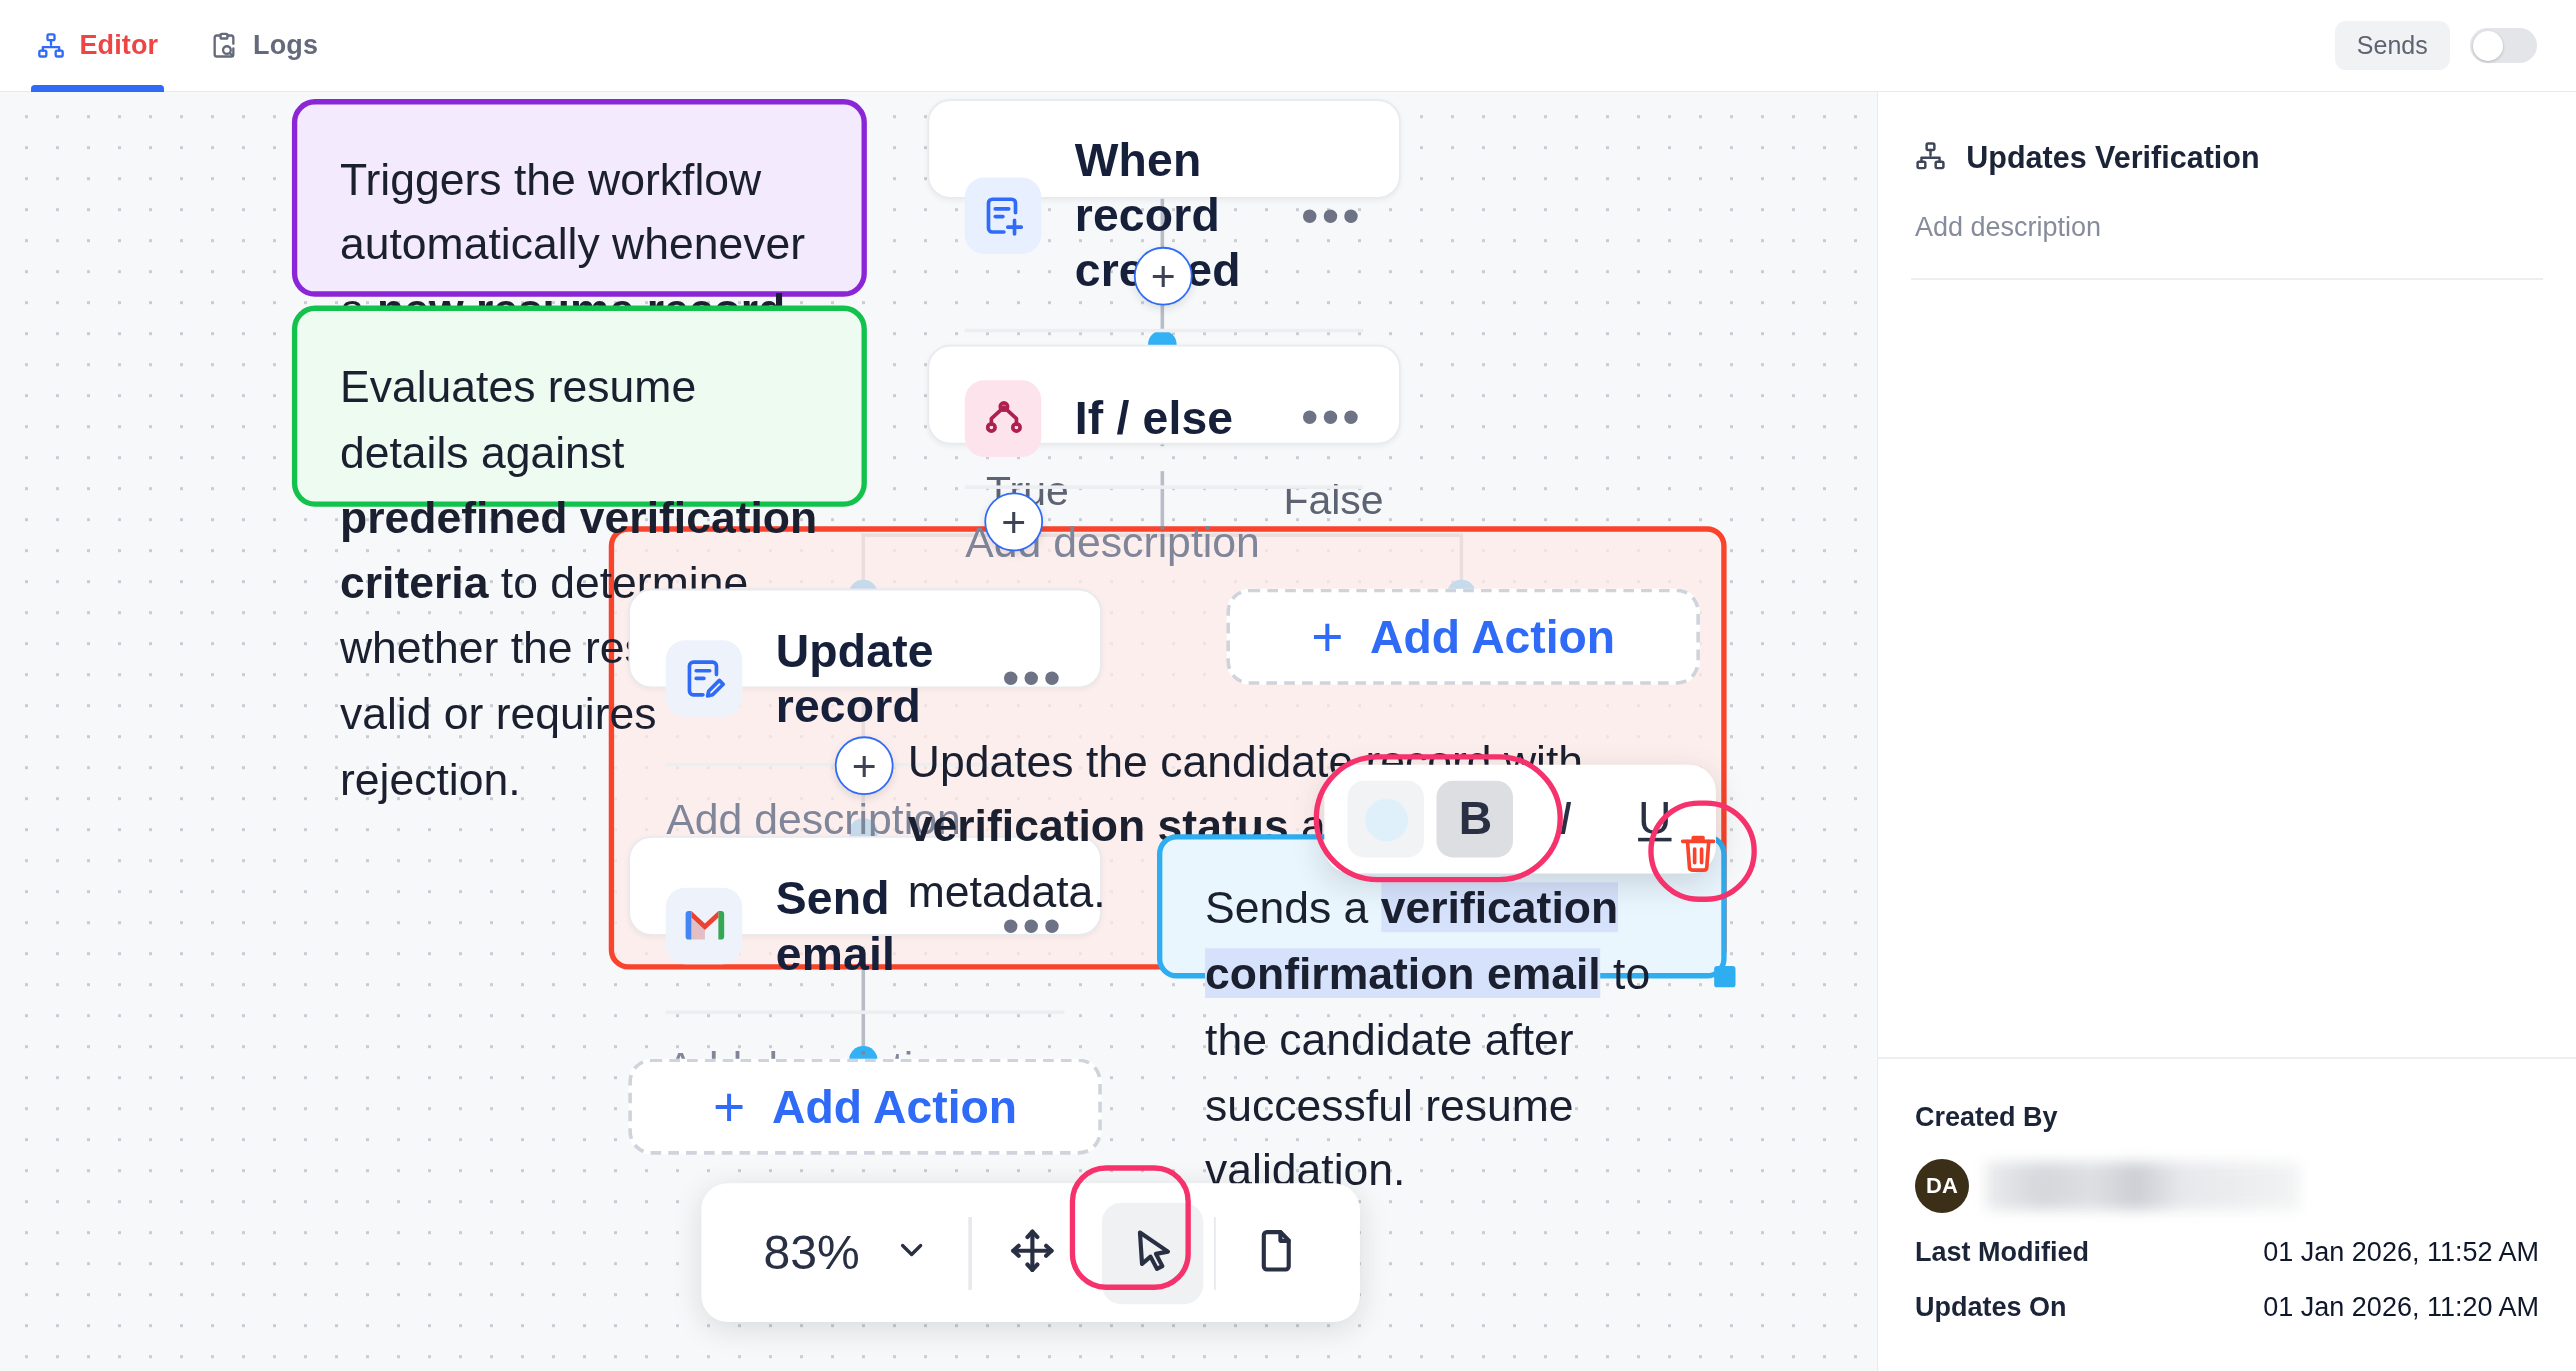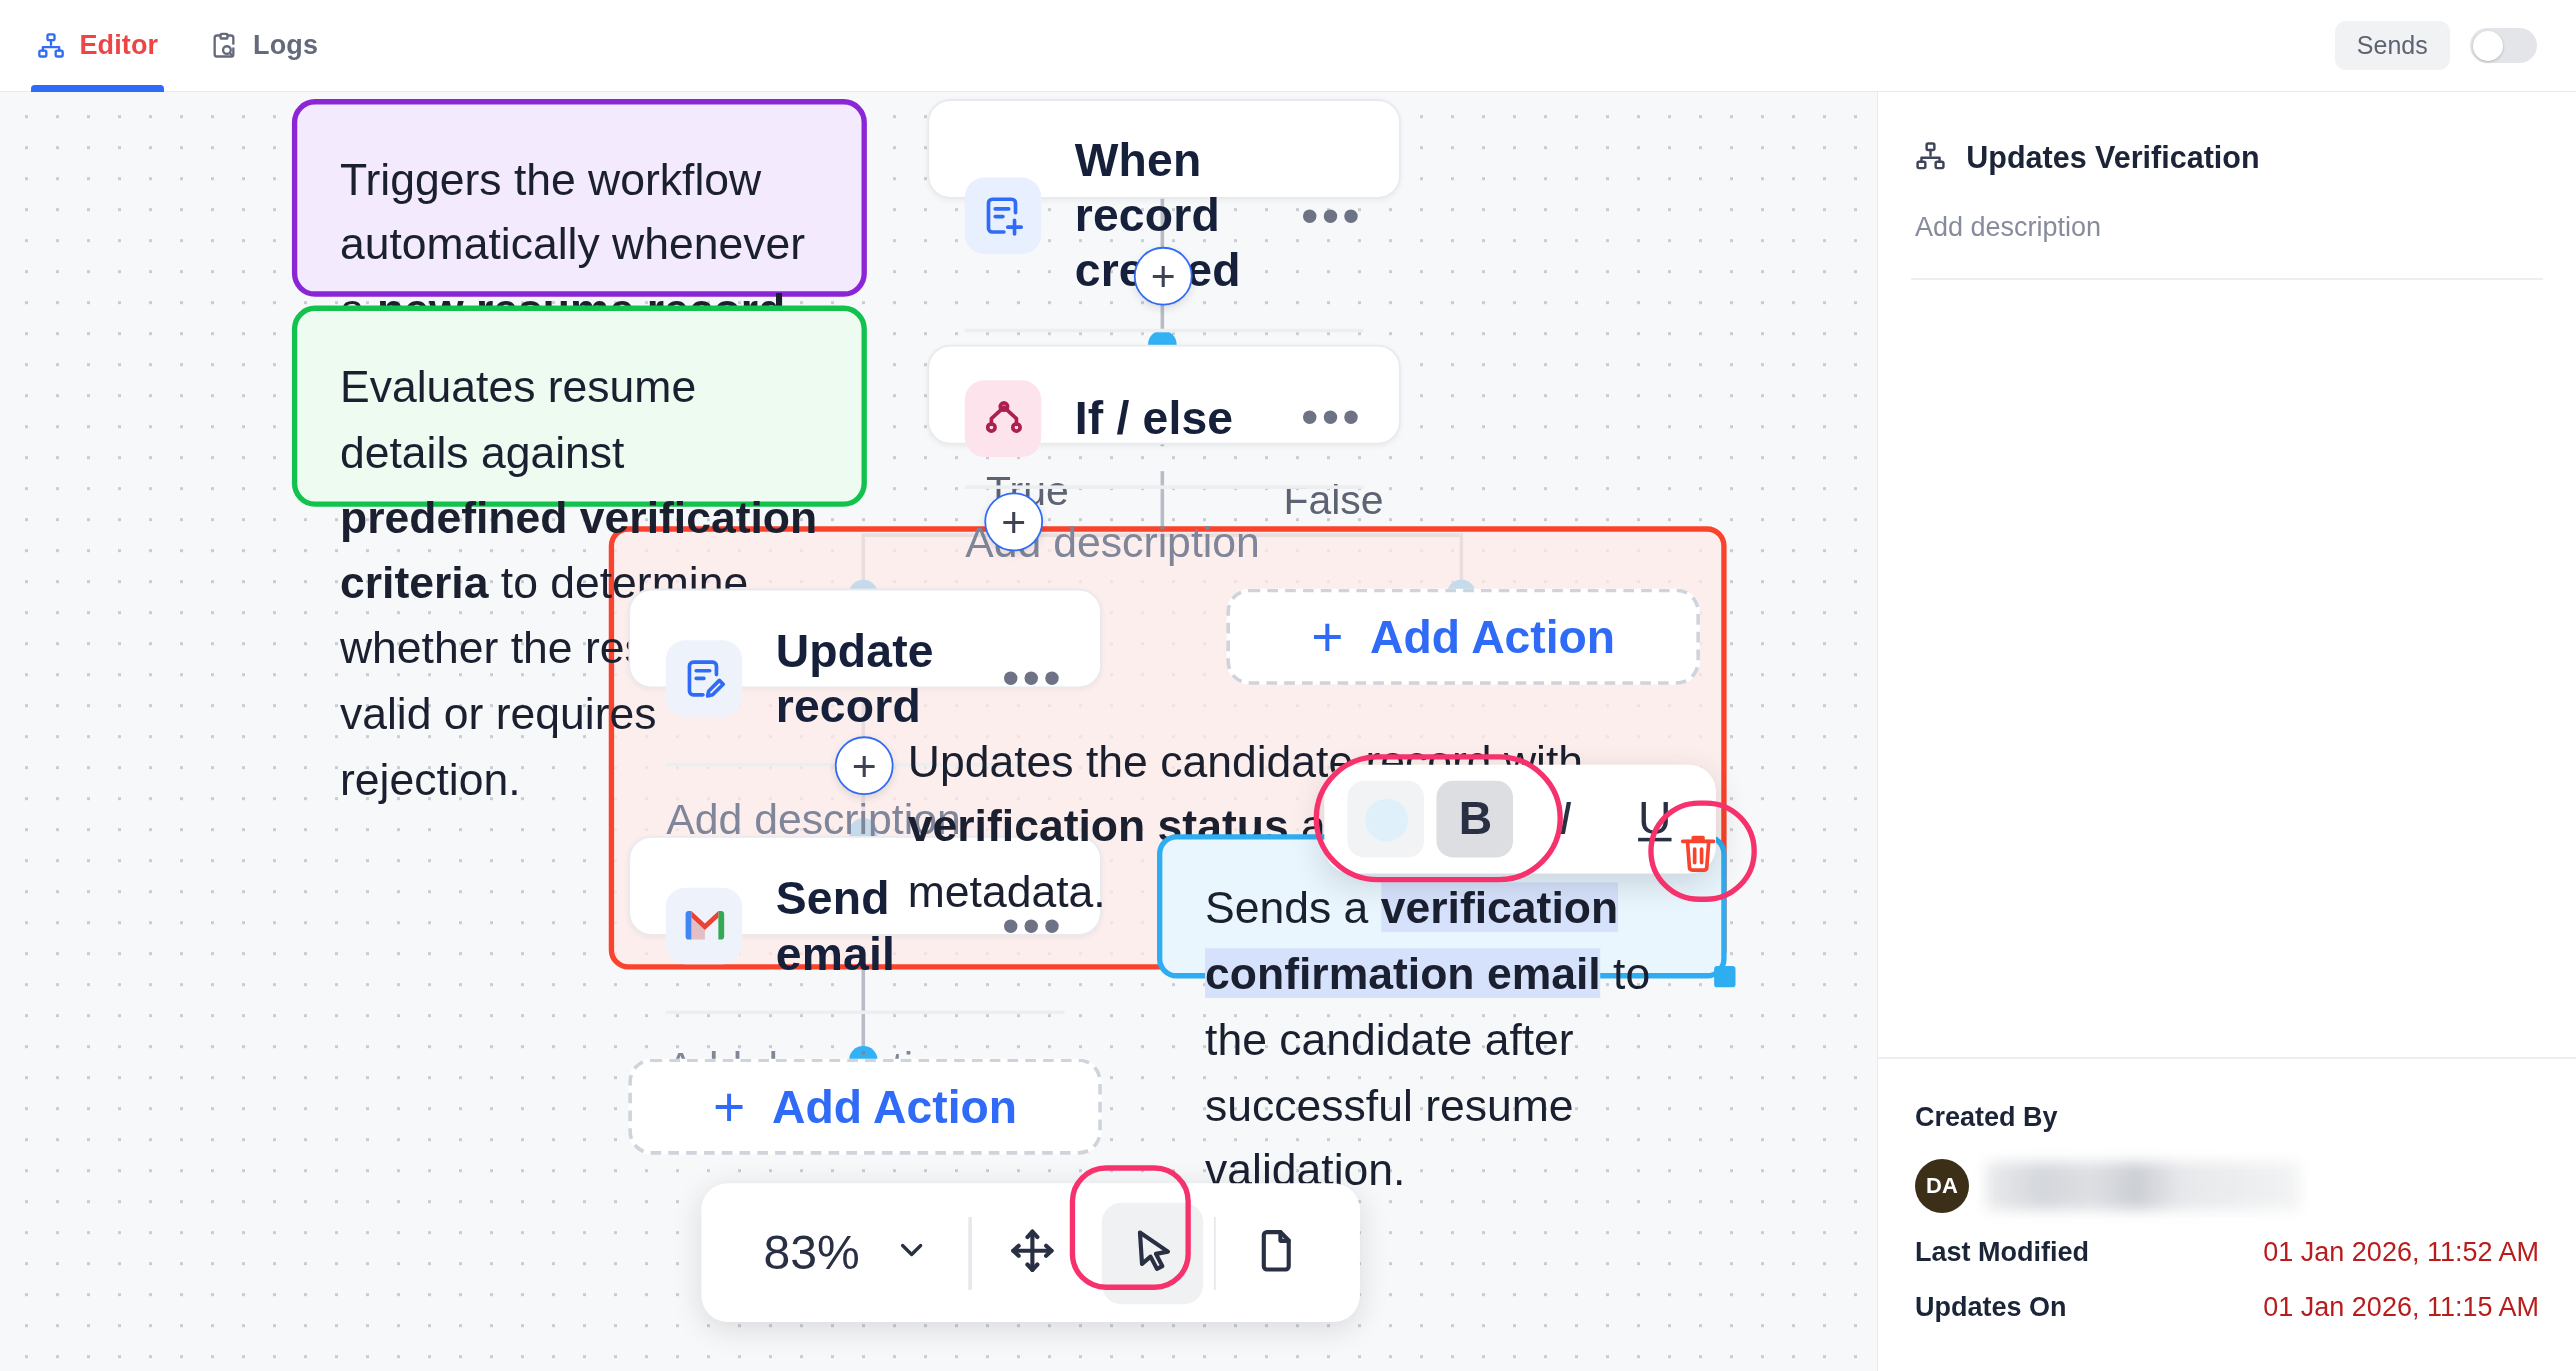--- a/index.html
+++ b/index.html
@@ -182,21 +182,21 @@
     position: absolute; top: 92px; right: 0; width: 699px; height: 1279px;
     background: #ffffff; border-left: 1.8px solid #e9eaee;
   }
   .panel-head { display: flex; align-items: center; gap: 20.3px; padding: 48px 37px 0 37px; }
   .panel-title { font-size: 30.5px; font-weight: 700; color: #1c2438; }
   .panel-desc { padding: 37px 37px 0 37px; font-size: 27px; color: #878c9c; cursor: text; }
   .panel-div { height: 1.8px; background: #eceef1; margin: 35px 33px 0 33px; }
   .panel-meta { position: absolute; bottom: 0; left: 0; right: 0; padding: 0 0 48px 0; }
   .meta-sep { height: 1.8px; background: #eceef1; width: 100%; }
   .meta-label { font-size: 27px; font-weight: 700; color: #1c2438; }
-  .meta-value { font-size: 27px; color: #b91c1c; }
+  .meta-value { font-size: 27px; color: #0f172a; }
   .created-by { padding: 43px 37px 0 37px; }
   .cb-row { display: flex; align-items: center; gap: 16.6px; margin-top: 26px; text-align: right; }
   .avatar {
     width: 54px; height: 54px; border-radius: 50%; background: #3b2f17;
     color: #ffffff; font-size: 22px; font-weight: 600;
     display: flex; align-items: center; justify-content: center; flex: 0 0 54px;
   }
   .blurred-name {
     flex: 1; height: 48px; border-radius: 3.7px;
     background:
@@ -465,17 +465,17 @@
       </div>
     </div>
 
     <div class="meta-row">
       <span class="meta-label">Last Modified</span>
       <span class="meta-value">01 Jan 2026, 11:52 AM</span>
     </div>
 
     <div class="meta-row">
       <span class="meta-label">Updates On</span>
-      <span class="meta-value">01 Jan 2026, 11:15 AM</span>
+      <span class="meta-value">01 Jan 2026, 11:20 AM</span>
     </div>
   </div>
 </div>
 
 
 </body></html>

